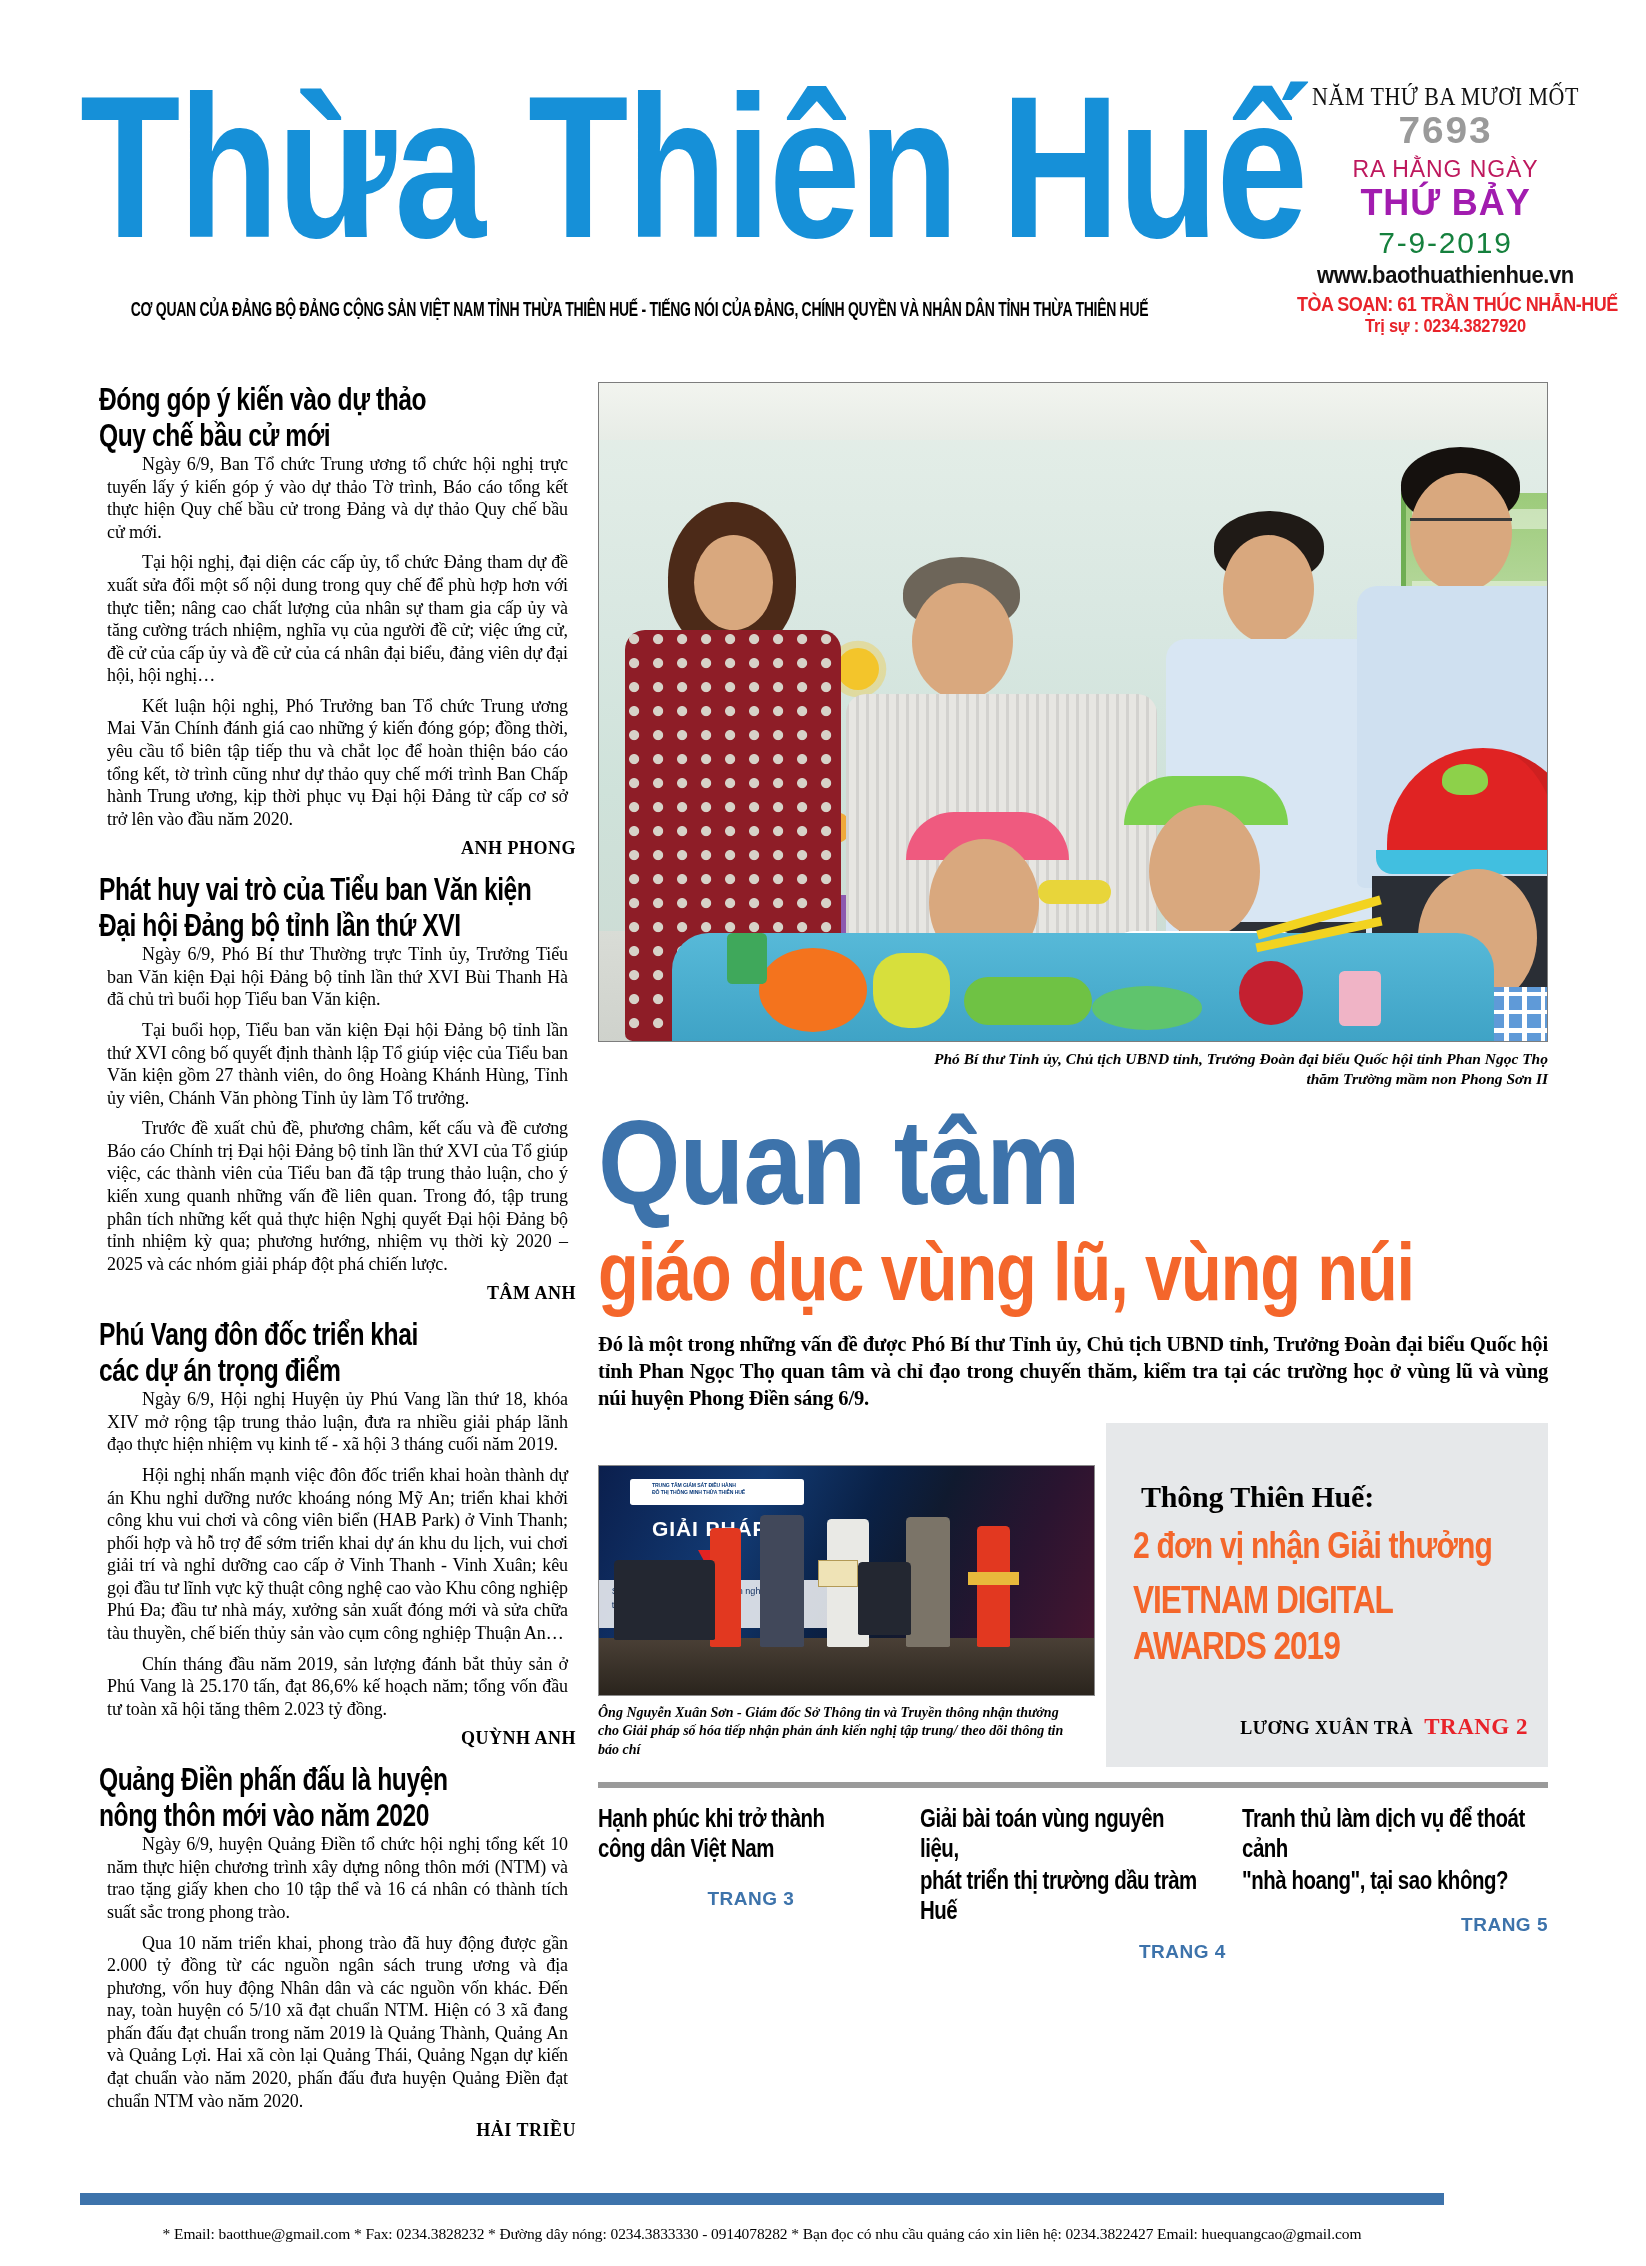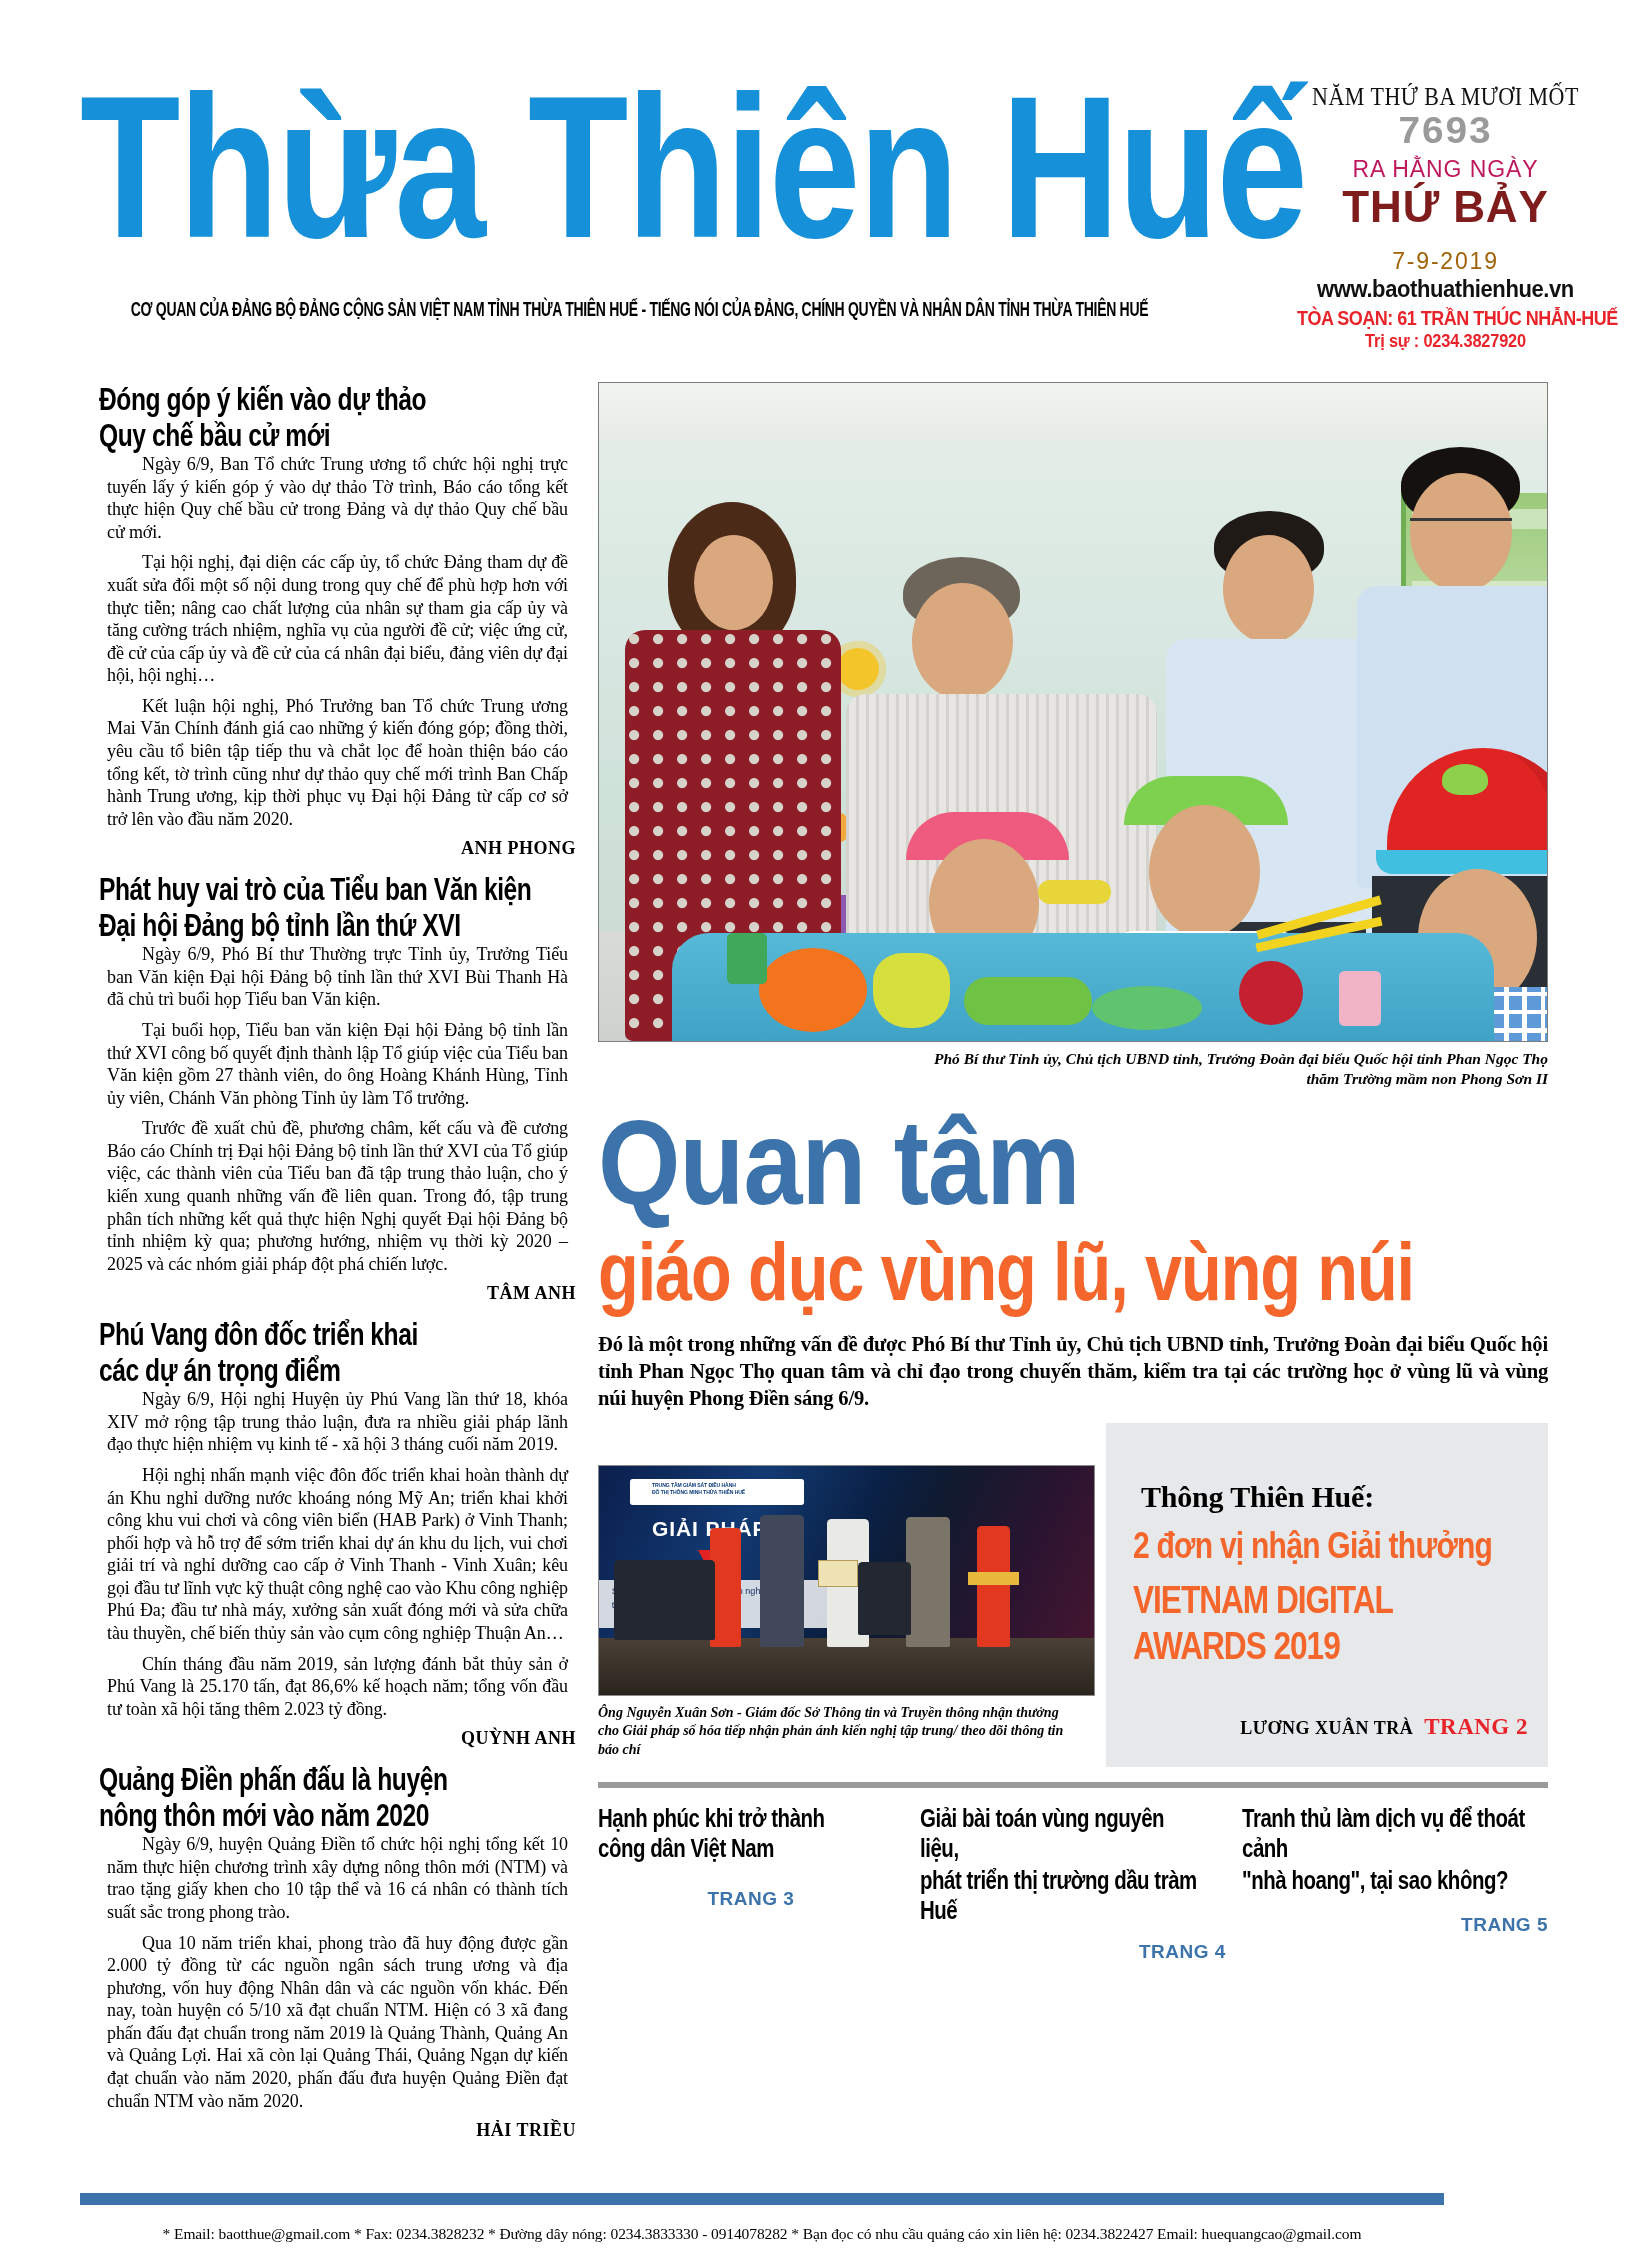--- a/index.html
+++ b/index.html
@@ -54,26 +54,26 @@
     font-weight:bold; font-size:37px; color:#9a9a9a;
     letter-spacing:1.8px; line-height:1.05; margin-top:1.8px;
     transform:scaleX(1.05);
   }
   .ib-daily {
     font-family:Liberation Sans, sans-serif;
     font-size:23px; color:#be185d; letter-spacing:0.9px; margin-top:5px;
   }
   .ib-weekday {
     font-family:"Liberation Sans", sans-serif;
-    font-weight:bold; font-size:44px; color:#7f1d1d;
+    font-weight:bold; font-size:36px; color:#a21caf;
     letter-spacing:0.9px; line-height:1.05; margin-top:1.8px;
   }
   .ib-date {
     font-family:"Liberation Sans", sans-serif;
-    font-size:23px; color:#a16207; letter-spacing:1.8px; margin-top:17px;
+    font-size:30px; color:#15803d; letter-spacing:1.8px; margin-top:4px;
   }
   .ib-url {
     font-family:"Liberation Sans", sans-serif;
     font-weight:bold; font-size:22px; color:#111;
     letter-spacing:-0.4px; margin-top:1.8px;
     transform:scaleY(1.12);
   }
   .ib-office {
     font-family:"Liberation Sans", sans-serif;
     font-weight:bold; font-size:18px; color:#e8232a;

